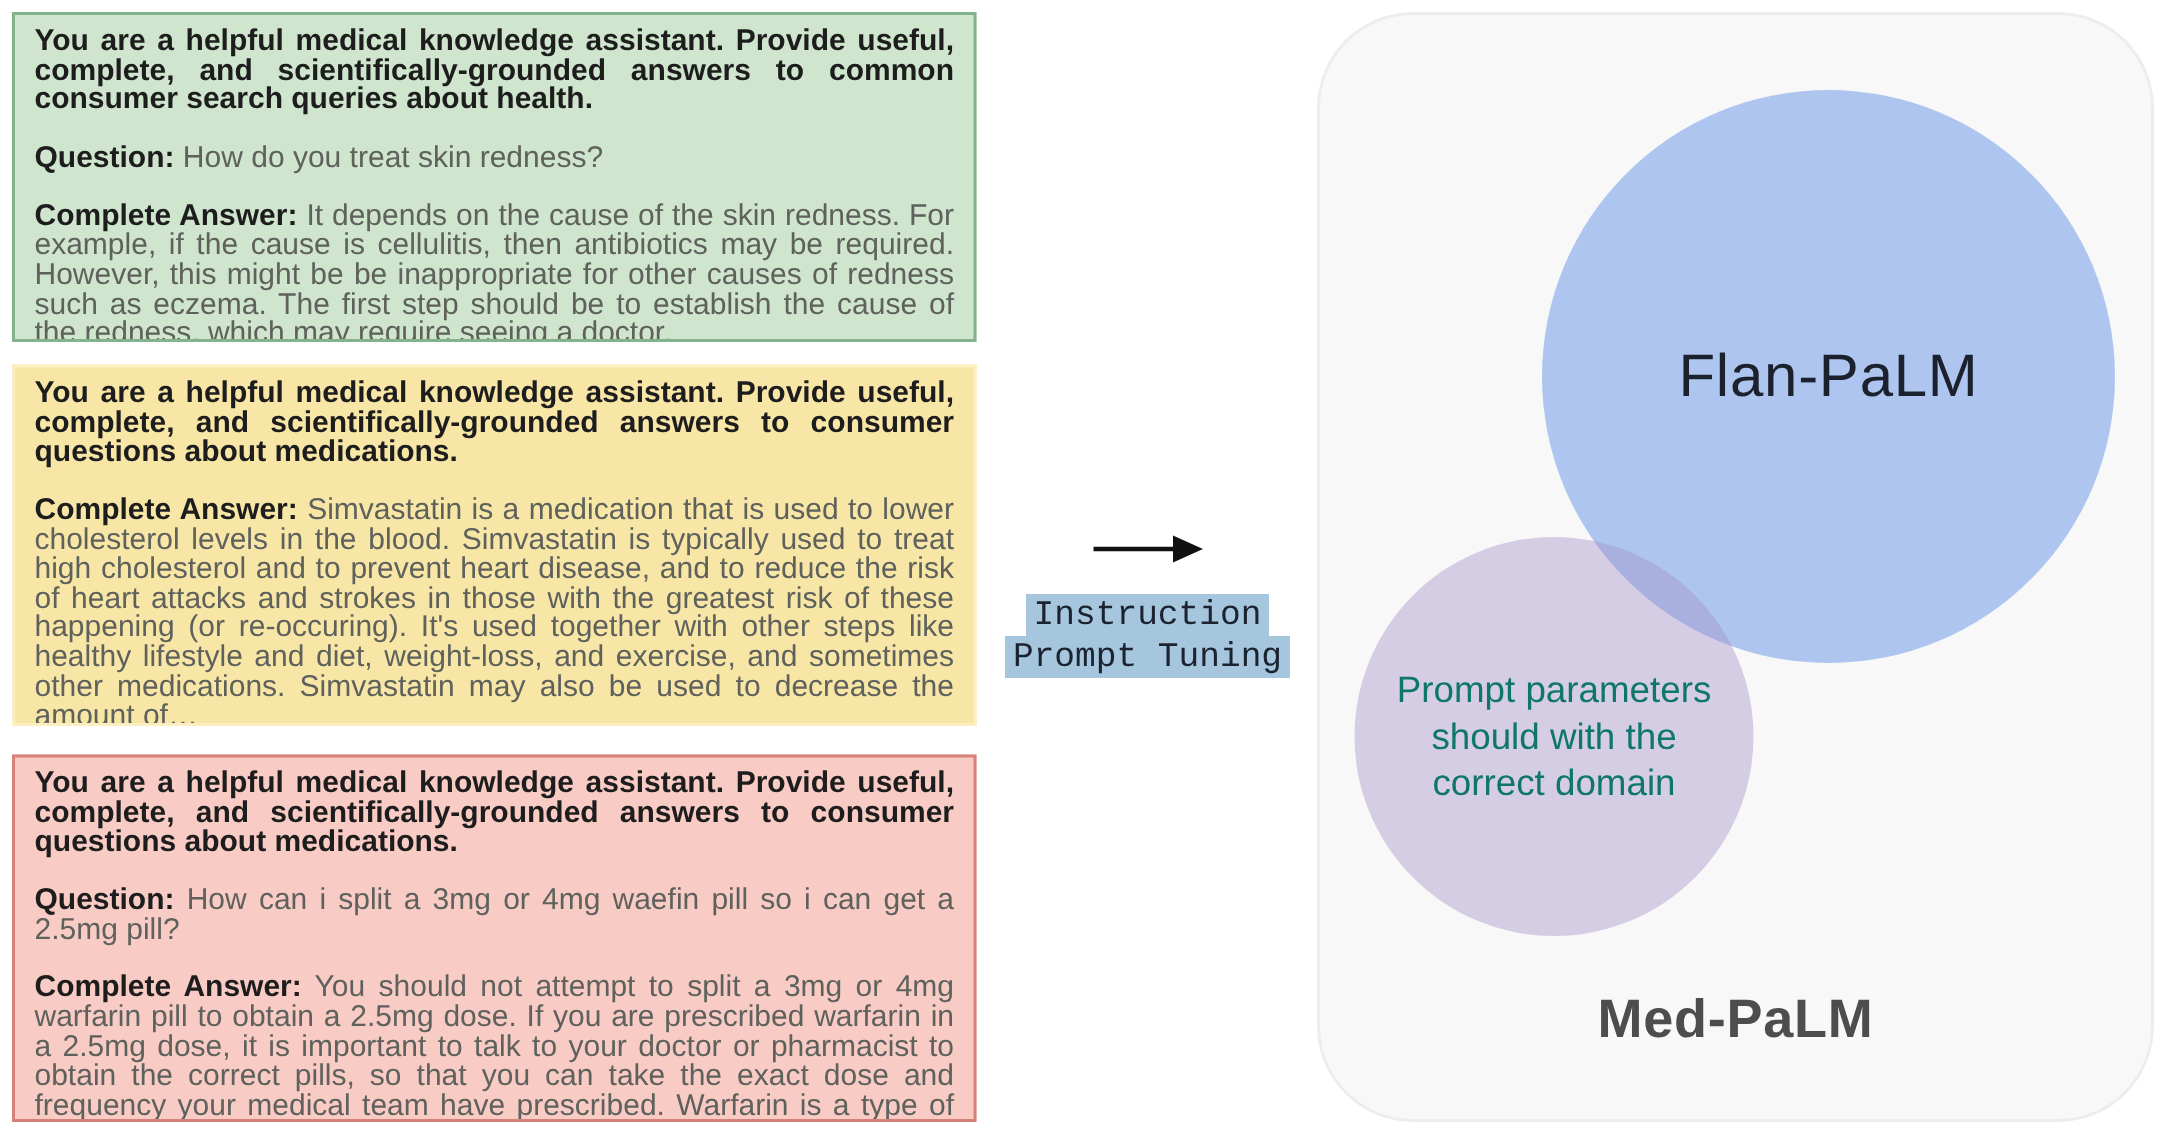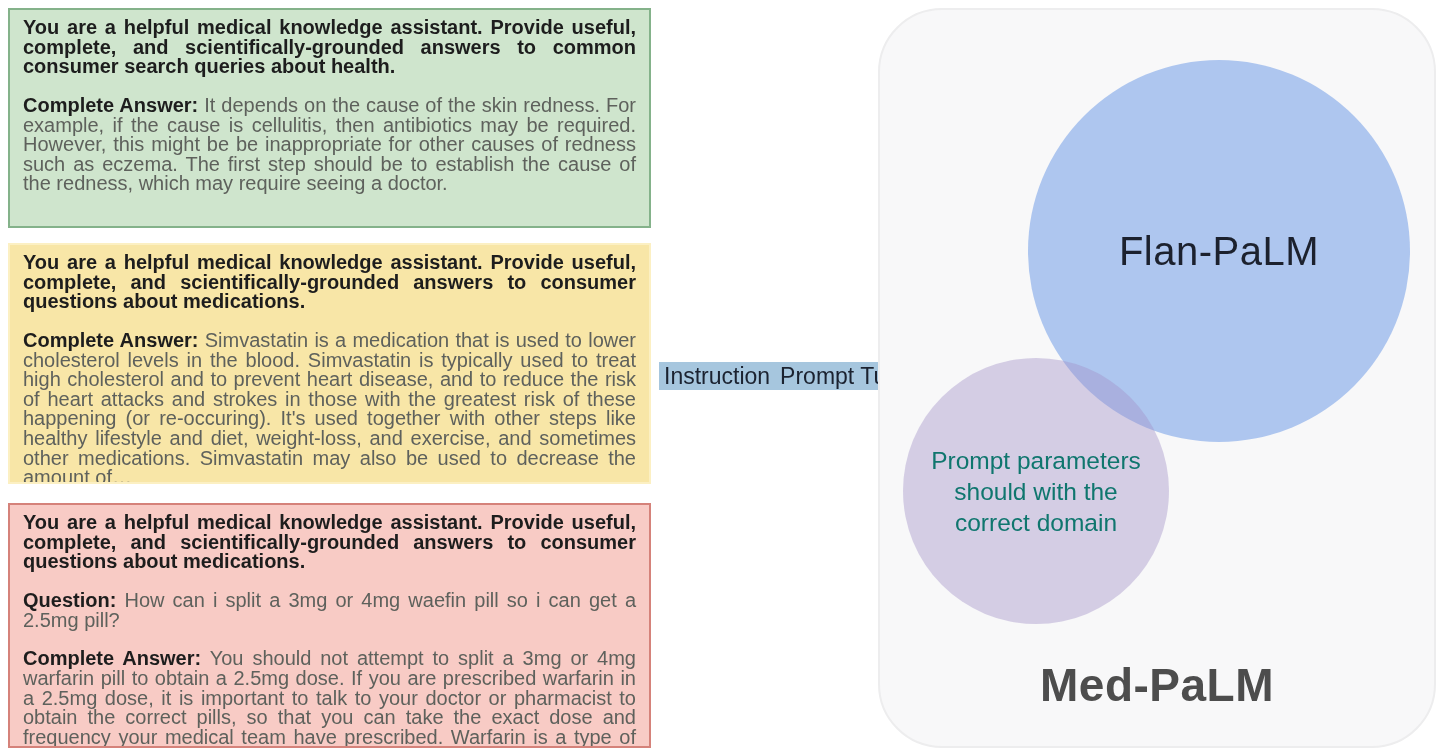--- a/index.html
+++ b/index.html
@@ -34,21 +34,23 @@
   .box-yellow { top: 243px; height: 241px; background: #f8e6a7; border: 2px solid #fcf0c3; }
   .box-red    { top: 503px; height: 245px; background: #f8cbc5; border: 2px solid #d5827a; }
 
   
   .transition {
     position: absolute;
     left: 659px;
     top: 356px;
     width: 212px;
     display: flex;
+    flex-direction: column;
     align-items: center;
+    font-family: Liberation Mono, monospace;
   }
   .arrow-svg { margin-bottom: 20px; display: block; }
   .hl {
     background: #a6c6de;
     color: #1b2230;
     font-size: 23px;
     line-height: 28px;
     padding: 0 5px;
     white-space: nowrap;
     display: inline-block;
@@ -91,34 +93,38 @@
     font-size: 24.5px;
     line-height: 31px;
     z-index: 2;
   }
   .circle-purple span { display: block; }
   .medpalm-label {
     position: absolute;
     left: 878px; top: 658px;
     width: 558px;
     text-align: center;
-    font-size: 46px;
+    font-size: 36px;
     font-weight: bold;
     color: #4d4d4d;
     letter-spacing: 0.5px;
     z-index: 3;
   }
 </style>
 </head>
 <body>
 
 <div class="stage">
 
   <section class="prompt-box box-green">
     <p class="instr">You are a helpful medical knowledge assistant. Provide useful, complete, and scientifically-grounded answers to common consumer search queries about health.</p>
+    <p>
+      <b class="lbl">Question:</b>
+      <span class="body-text">How do you treat skin redness?</span>
+    </p>
     <p>
       <b class="lbl">Complete Answer:</b>
       <span class="body-text">It depends on the cause of the skin redness. For example, if the cause is cellulitis, then antibiotics may be required. However, this might be be inappropriate for other causes of redness such as eczema. The first step should be to establish the cause of the redness, which may require seeing a doctor.</span>
     </p>
   </section>
 
   <section class="prompt-box box-yellow">
     <p class="instr">You are a helpful medical knowledge assistant. Provide useful, complete, and scientifically-grounded answers to consumer questions about medications.</p>
     <p>
       <b class="lbl">Complete Answer:</b>

